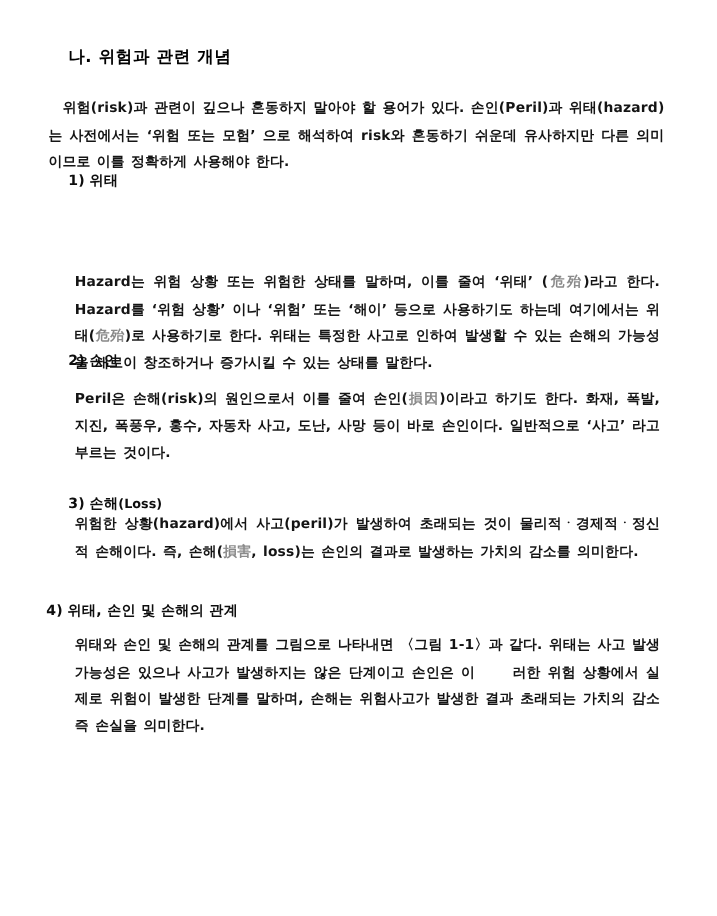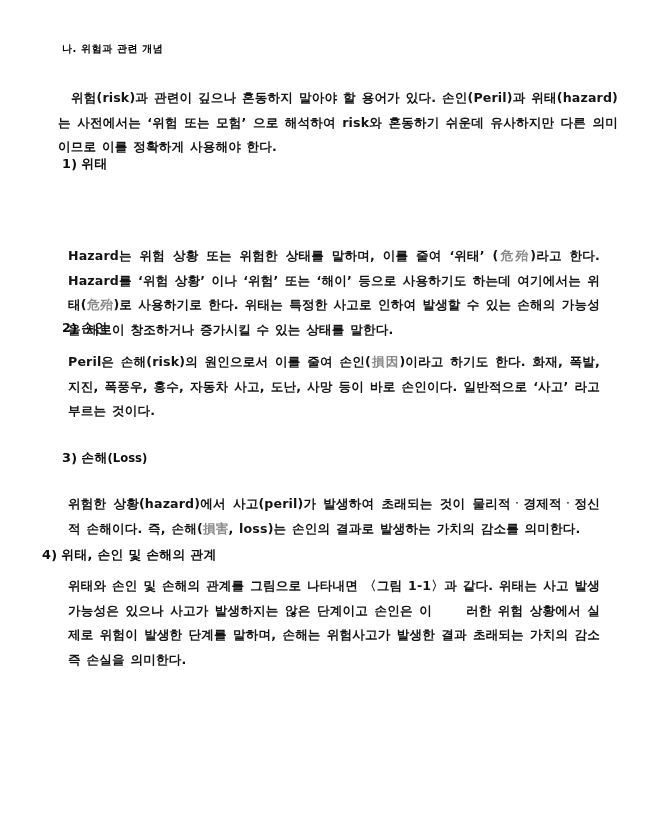--- a/index.html
+++ b/index.html
@@ -24,41 +24,41 @@
     left: 0;
     top: 0;
     width: 652px;
   }
 
   
   .doc-heading {
     position: absolute;
     left: 62px;
     top: 42px;
-    font-size: 10px;
+    font-size: 15px;
     font-weight: 700;
     letter-spacing: 0.6px;
     color: #000000;
     white-space: nowrap;
   }
 
   
   .para {
     position: absolute;
     text-align: justify;
     text-justify: inter-character;
     font-size: 12.6px;
     line-height: 24.6px;
     color: #141414;
     letter-spacing: 0.15px;
     word-spacing: 1.2px;
     font-weight: 600;
   }
   .para.lvl1 {
-    left: 58px;
+    left: 44px;
     width: 560px;
     text-indent: 13px;
   }
   .para.lvl2 {
     left: 68px;
     width: 532px;
     text-indent: 0;
   }
 
   
@@ -119,21 +119,21 @@
     </div>
 
     <div class="para lvl2" style="top:350px;">
       <span>Peril은 손해(risk)의 원인으로서 이를 줄여 손인(</span><span class="hanja">損因</span><span>)이라고 하기도 한다. 화재, 폭발, 지진, 폭풍우, 홍수, 자동차 사고, 도난, 사망 등이 바로 손인이다. 일반적으로 ‘사고’ 라고 부르는 것이다.</span>
     </div>
 
     <div class="subhead" style="left:62px; top:450px;">
       <span class="num">3)</span><span>손해</span><span class="latin">(Loss)</span>
     </div>
 
-    <div class="para lvl2" style="top:464px;margin-top:28px;">
+    <div class="para lvl2" style="top:464px;">
       <span>위험한 상황(hazard)에서 사고(peril)가 발생하여 초래되는 것이 물리적ㆍ경제적ㆍ정신적 손해이다. 즉, 손해(</span><span class="hanja">損害</span><span>, loss)는 손인의 결과로 발생하는 가치의 감소를 의미한다.</span>
     </div>
 
     <div class="subhead" style="left:42px; top:547px;">
       <span class="num">4)</span><span>위태, 손인 및 손해의 관계</span>
     </div>
 
     <div class="para lvl2" style="top:574px;">
       <span>위태와 손인 및 손해의 관계를 그림으로 나타내면 〈그림 1-1〉과 같다. 위태는 사고 발생 가능성은 있으나 사고가 발생하지는 않은 단계이고 손인은 이</span><span class="gap"></span><span>러한 위험 상황에서 실제로 위험이 발생한 단계를 말하며, 손해는 위험사고가 발생한 결과 초래되는 가치의 감소 즉 손실을 의미한다.</span>
     </div>

